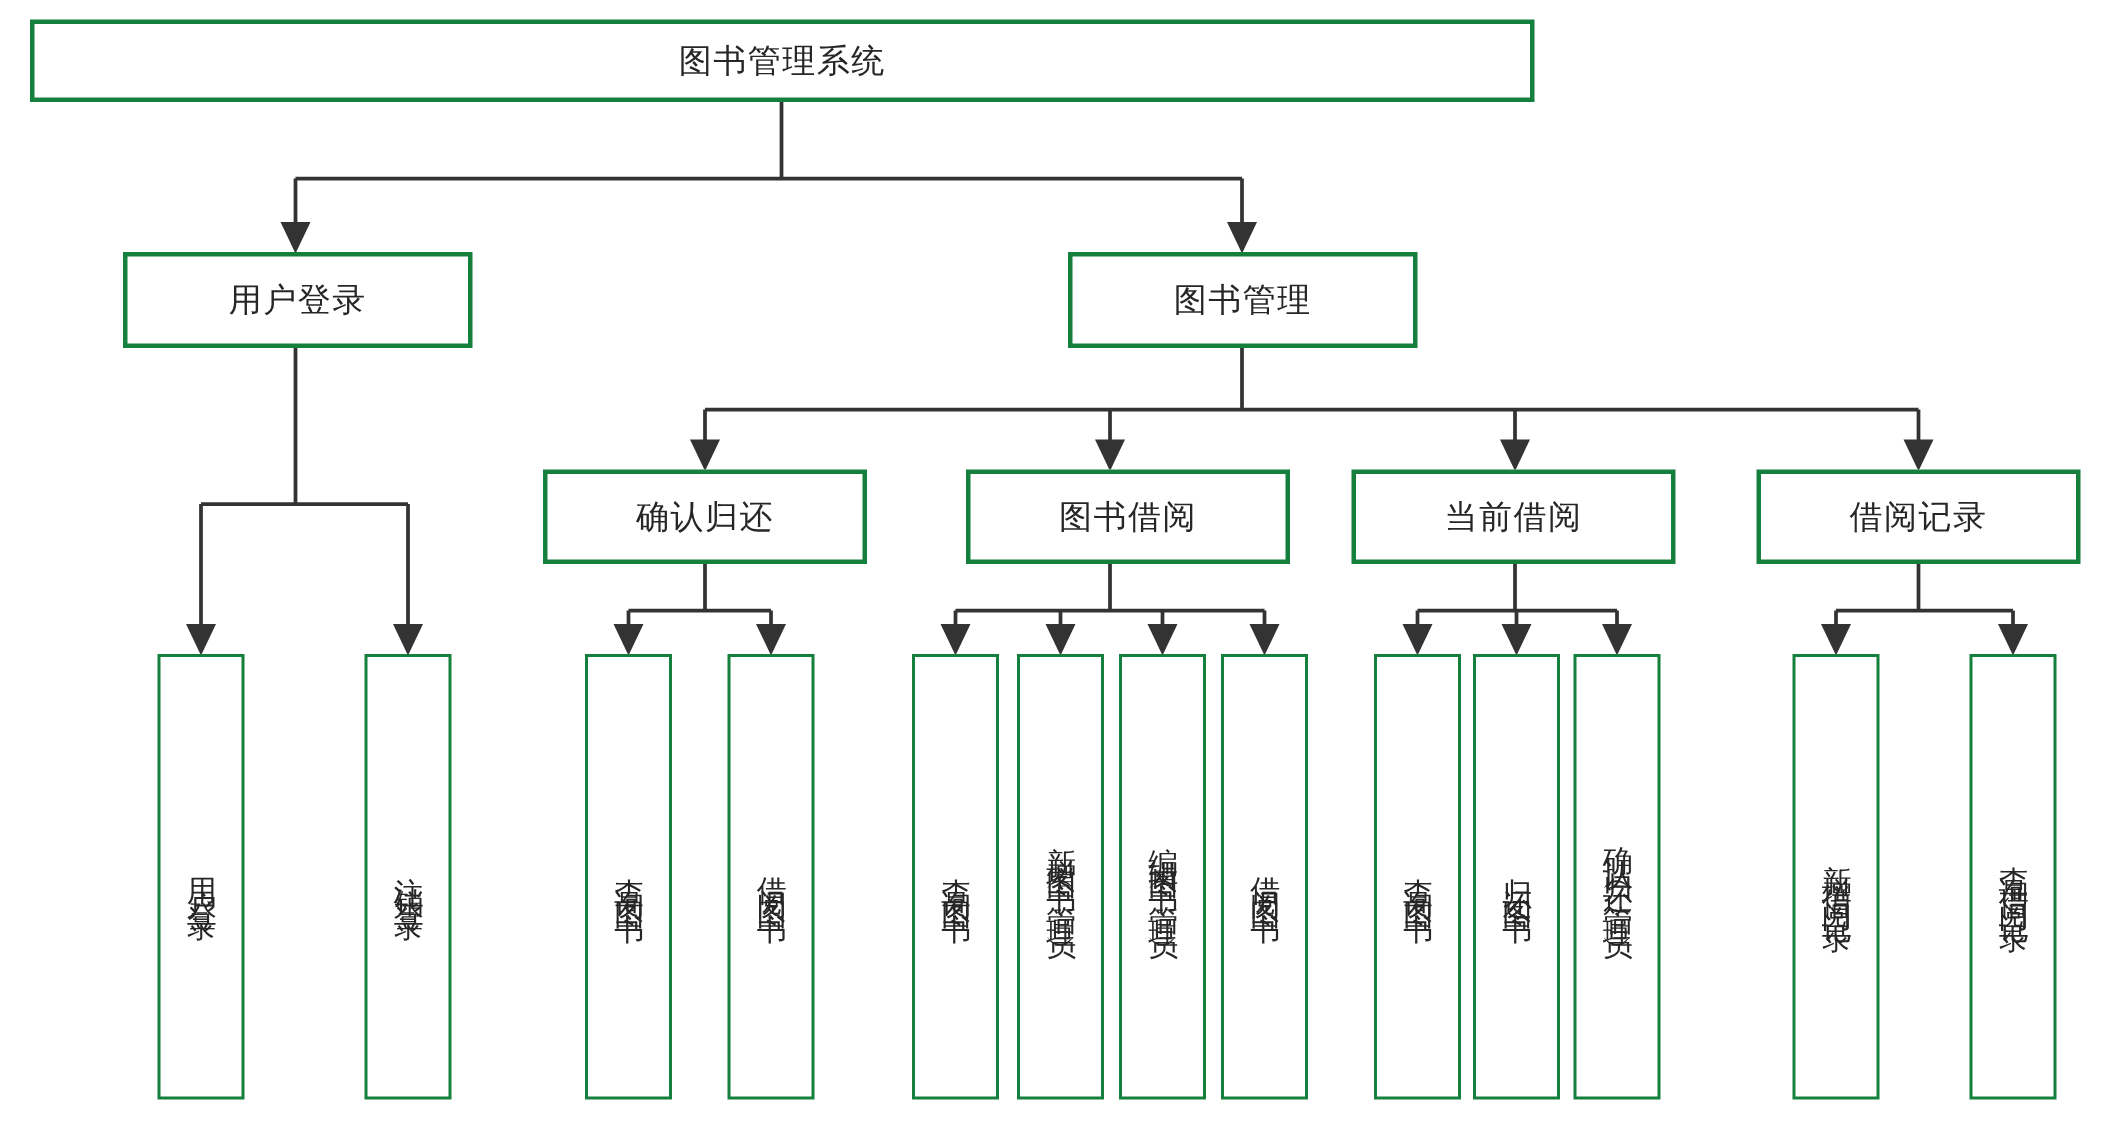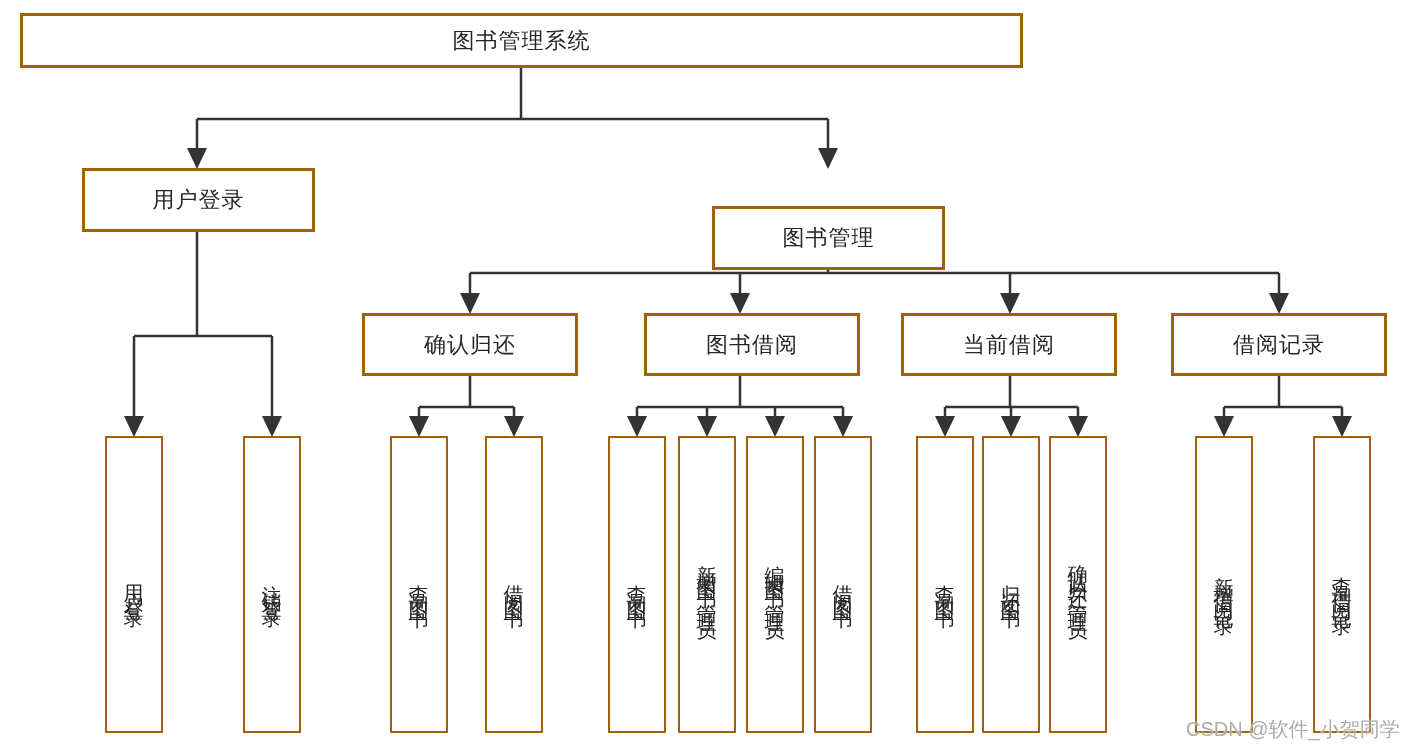--- a/index.html
+++ b/index.html
@@ -13,31 +13,31 @@
   }
   .connectors {
     position: absolute;
     left: 0; top: 0;
     width: 1405px; height: 747px;
   }
   .node {
     position: absolute;
     box-sizing: border-box;
     background: #ffffff;
-    border: 3px solid #a16207;
+    border: 3px solid #15803d;
     display: flex;
     align-items: center;
     justify-content: center;
     color: #262626;
   }
   .hnode { font-size: 22px; letter-spacing: 1px; }
   .root  { left: 20px;  top: 13px;  width: 1003px; height: 55px; }
   .lvl2  { top: 168px; width: 233px; height: 64px; }
   .login { left: 82px; }
-  .mgmt  { left: 712px; margin-top: 38px; }
+  .mgmt  { left: 712px; }
   .lvl3  { top: 313px; width: 216px; height: 63px; }
   .sec0  { left: 362px; }
   .sec1  { left: 631px; margin-left: 13px; }
   .sec2  { left: 901px; }
   .sec3  { left: 1171px; }
   .leaf {
     top: 436px;
     width: 58px;
     height: 297px;
     border-width: 2.5px;
@@ -203,15 +203,14 @@
   <div class="node leaf lf10">
     <span>确认归还（管理员）</span>
   </div>
   <div class="node leaf lf11">
     <span>新增借阅记录</span>
   </div>
   <div class="node leaf lf12">
     <span>查询借阅记录</span>
   </div>
 
-  <div class="watermark">CSDN @软件_小贺同学</div>
 
 </div>
 
 </body></html>

